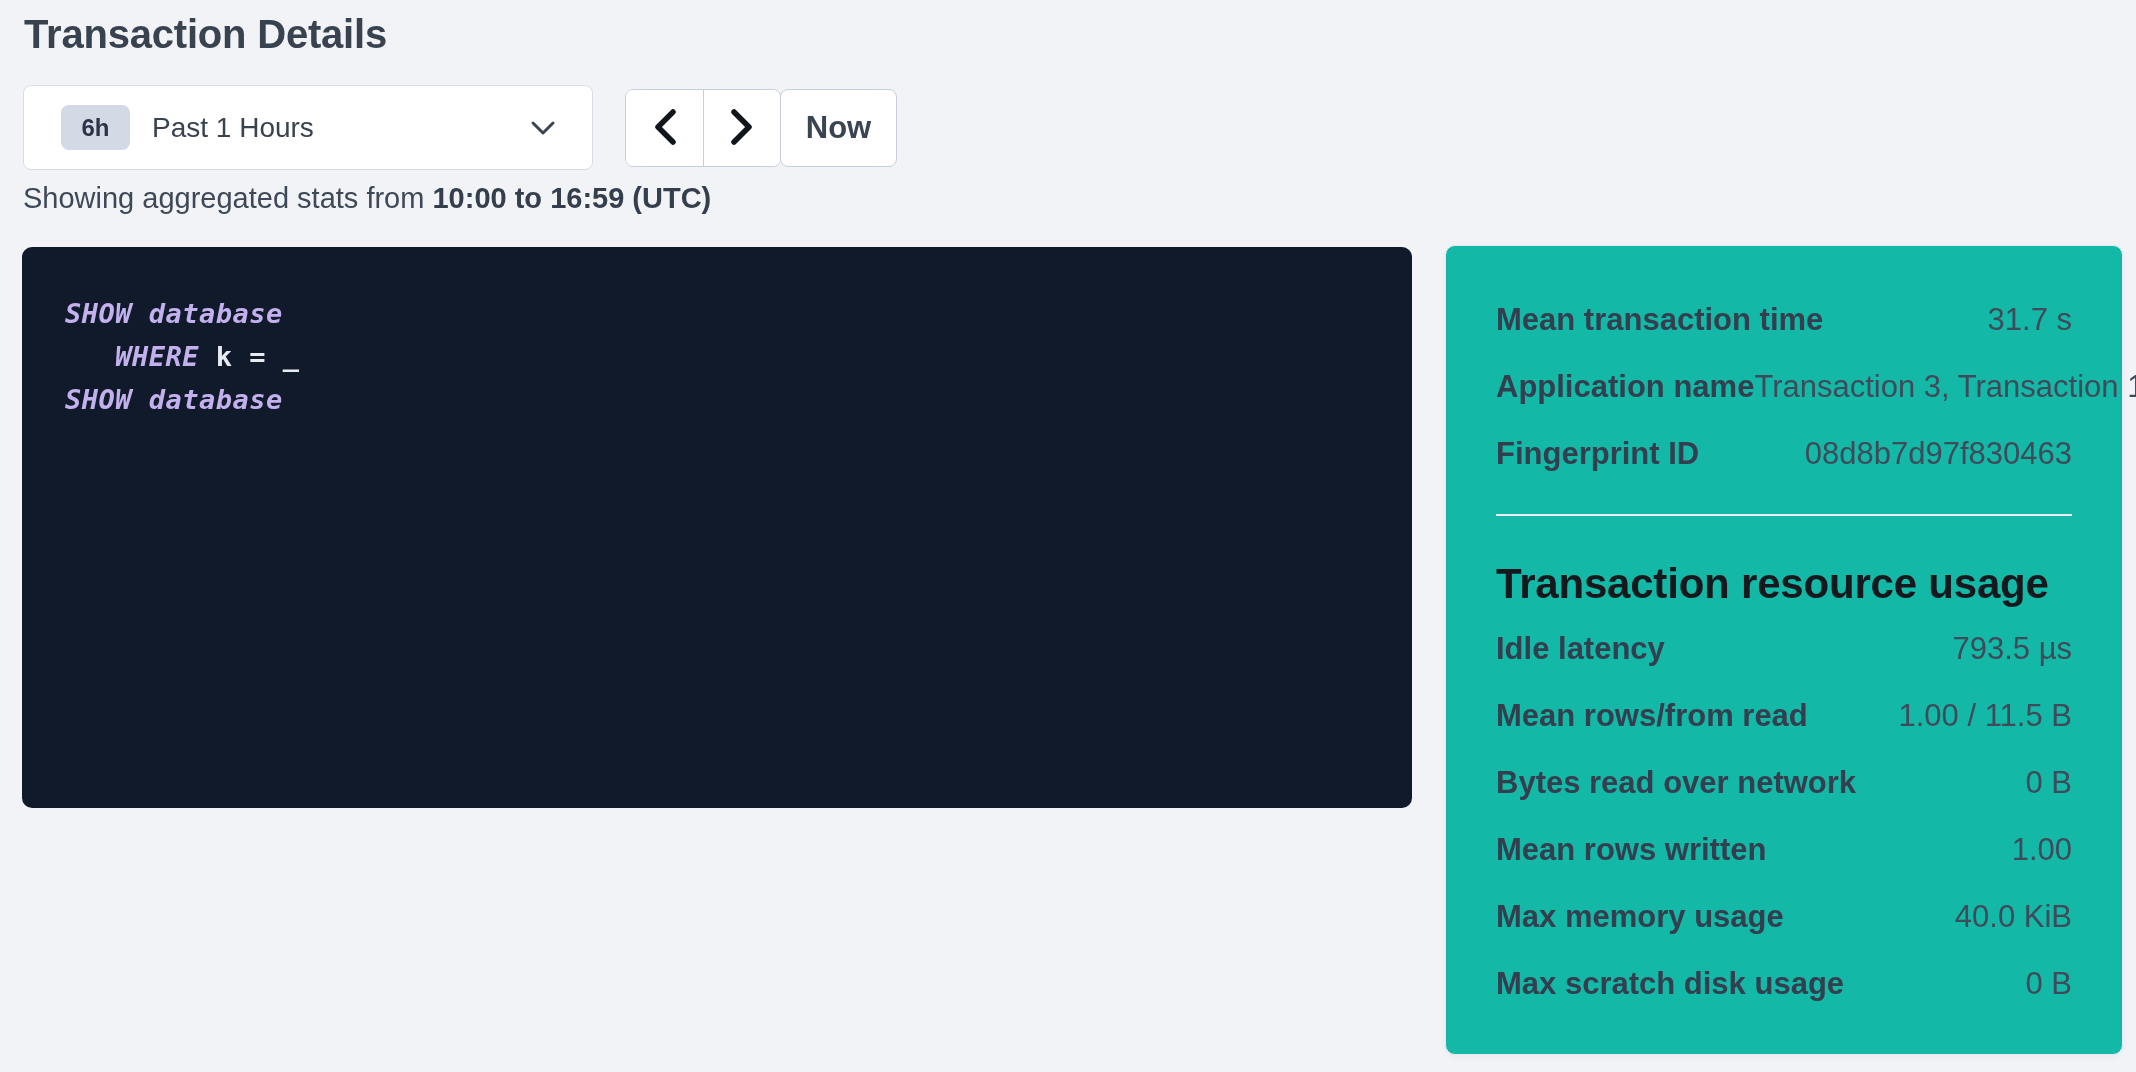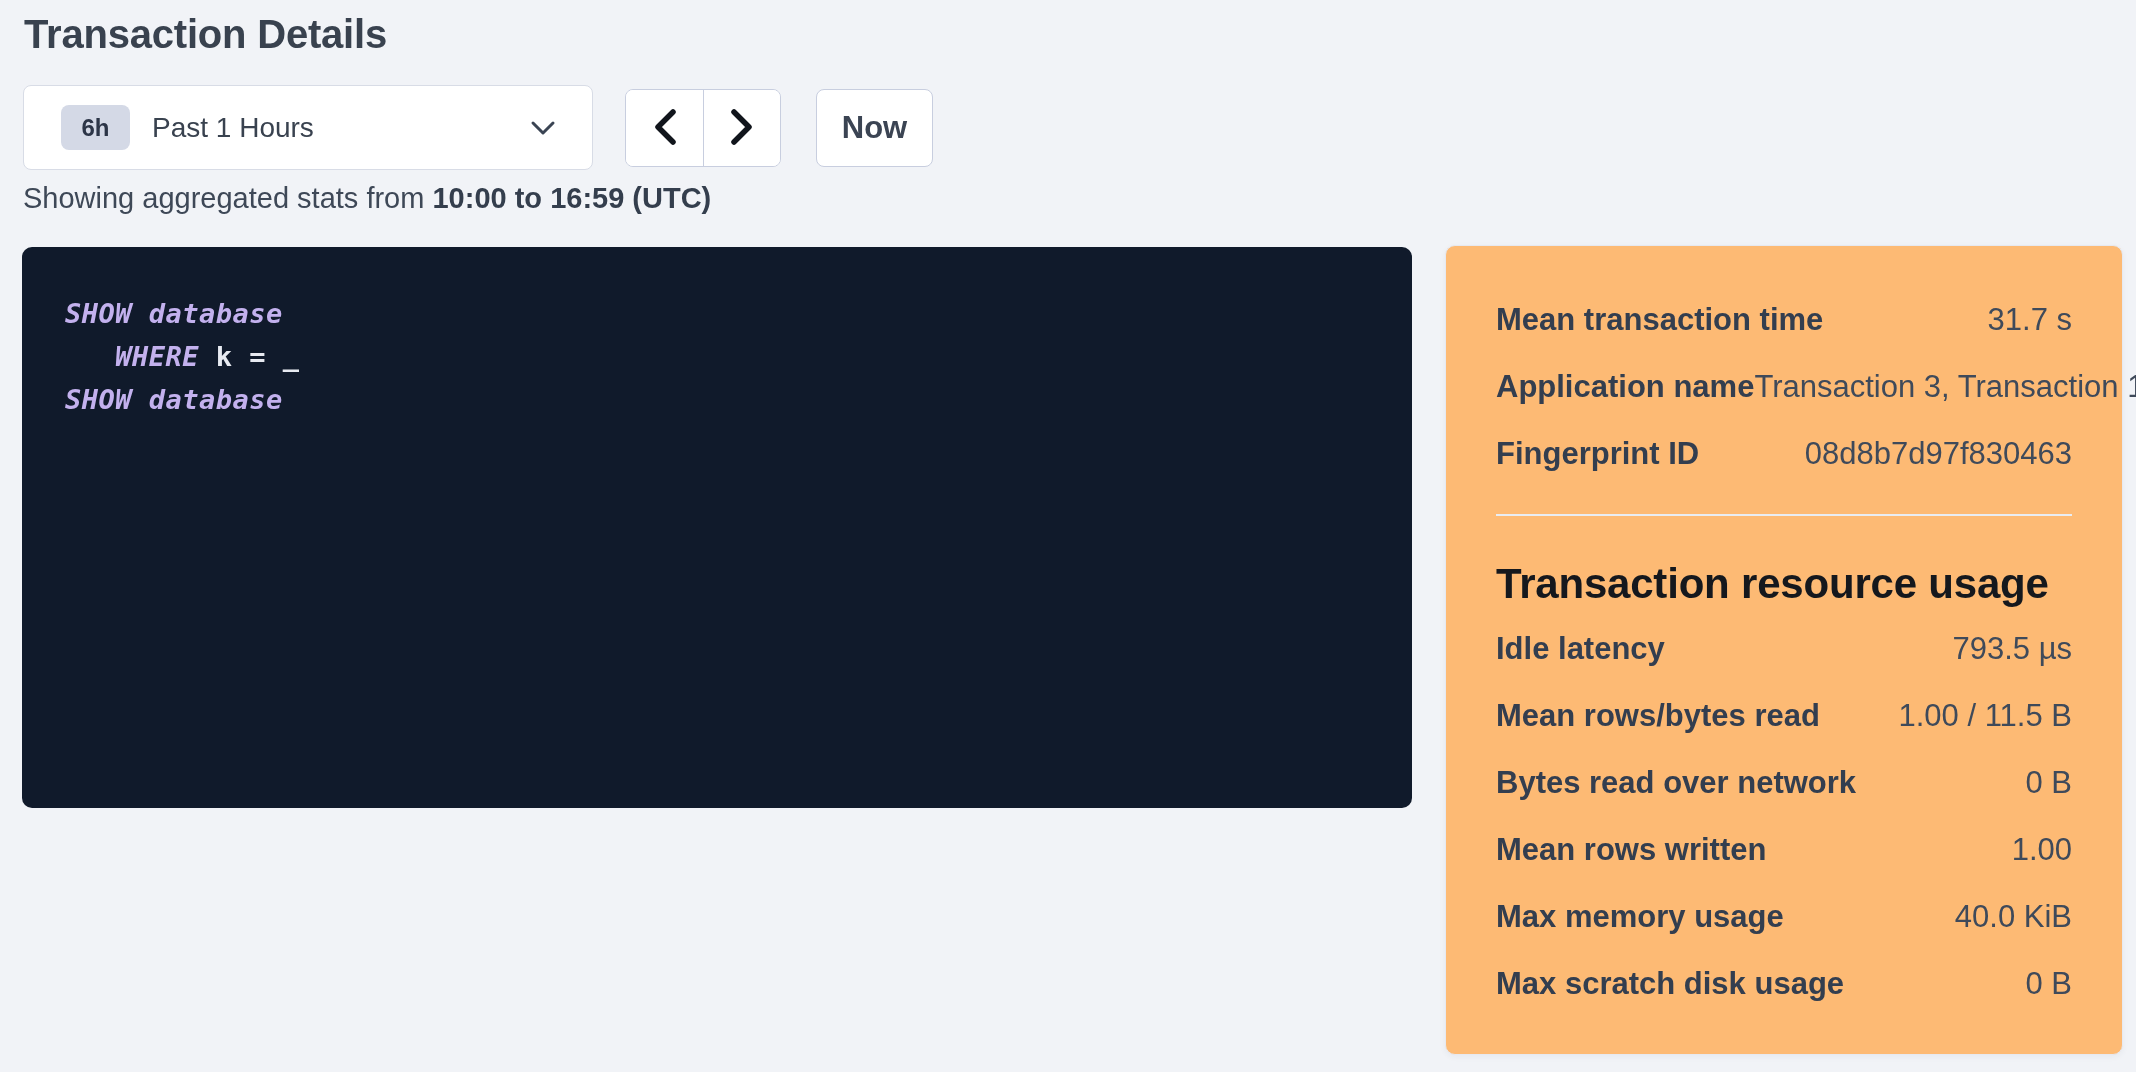--- a/index.html
+++ b/index.html
@@ -37,21 +37,21 @@
     display:flex; background:#ffffff; border:1px solid #c8cedf; border-radius:8px;
     overflow:hidden;
   }
   .arrow-btn {
     width:77px; height:100%; background:#ffffff; border:none; cursor:pointer;
     display:flex; align-items:center; justify-content:center; padding:0;
   }
   .arrow-btn + .arrow-btn { border-left:1px solid #c8cedf; }
 
   .now-btn {
-    position:absolute; left:816px; top:89px; width:117px; height:78px;
+    position:absolute; left:780px; top:89px; width:117px; height:78px;
     background:#ffffff; border:1px solid #c8cedf; border-radius:8px; cursor:pointer;
     font-family:"Liberation Sans", sans-serif;
     font-size:31px; font-weight:700; color:#3b4453;
     display:flex; align-items:center; justify-content:center;
   }
 
   .agg-note { position:absolute; left:23px; top:182px; font-size:29px; color:#3e4857; }
   .agg-note b { font-weight:700; color:#343e4d; }
 
   
@@ -64,21 +64,21 @@
     font-family:"DejaVu Sans Mono","Liberation Mono",monospace;
     font-size:27px; line-height:43px; letter-spacing:0.5px;
     white-space:pre; color:#e7eaf1;
   }
   .tok-kw { color:#c3b1ee; font-weight:700;font-style:italic; }
   .tok-id { color:#e7eaf1; font-weight:700; }
 
   
   .summary-card {
     position:absolute; left:1445px; top:245px; width:678px; height:810px;
-    background:#fdba74; border:1px solid #e7e9f0; border-radius:10px;
+    background:#14b8a6; border:1px solid #e7e9f0; border-radius:10px;
     box-shadow:0 2px 6px rgba(40,50,70,0.05);
     padding:40px 50px;
   }
   .summary-row {
     height:67px; display:flex; align-items:center; justify-content:space-between;
   }
   .summary-label { font-size:31px; font-weight:700; color:#333e4f; white-space:nowrap; }
   .summary-value { font-size:31px; font-weight:400; color:#3f4a5a; white-space:nowrap; text-align:right; }
   .card-divider { border:none; border-top:2px solid #e9edf3; margin:27px 0 0 0; }
   .card-heading {
@@ -146,21 +146,21 @@
         </div>
       </div>
     <hr class="card-divider">
     <h3 class="card-heading">Transaction resource usage</h3>
     <div id="resource-rows">
         <div class="summary-row">
           <span class="summary-label">Idle latency</span>
           <span class="summary-value">793.5 µs</span>
         </div>
         <div class="summary-row">
-          <span class="summary-label">Mean rows/bytes read</span>
+          <span class="summary-label">Mean rows/from read</span>
           <span class="summary-value">1.00 / 11.5 B</span>
         </div>
         <div class="summary-row">
           <span class="summary-label">Bytes read over network</span>
           <span class="summary-value">0 B</span>
         </div>
         <div class="summary-row">
           <span class="summary-label">Mean rows written</span>
           <span class="summary-value">1.00</span>
         </div>

